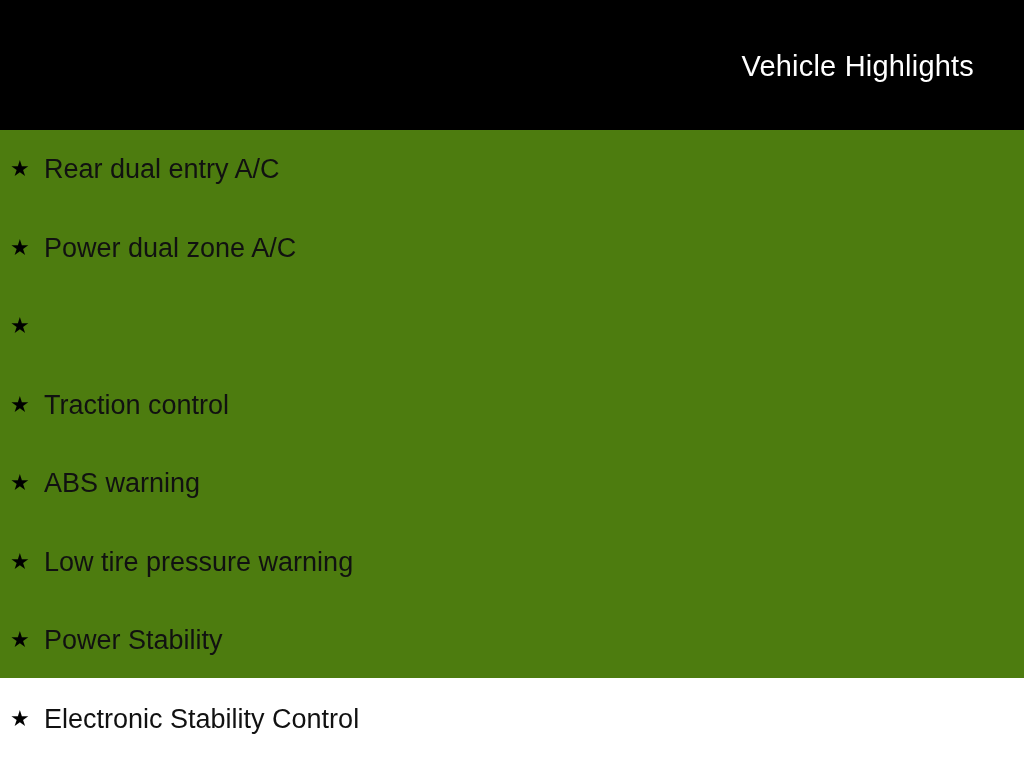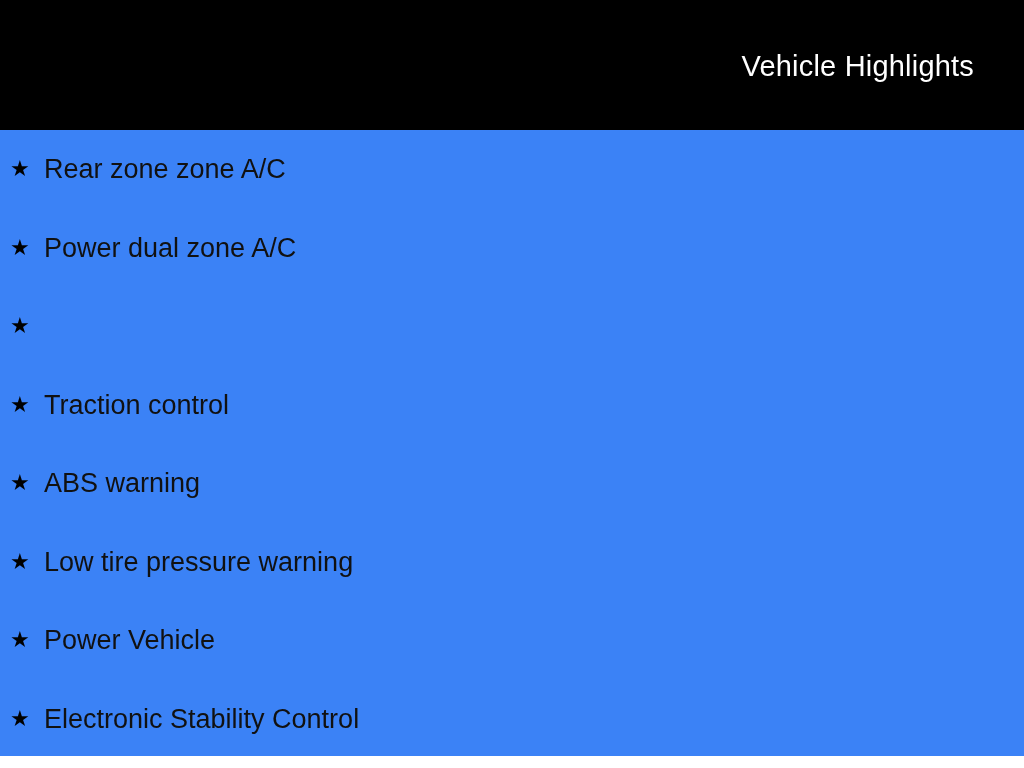--- a/index.html
+++ b/index.html
@@ -9,22 +9,22 @@
   body {
     width: 1024px;
     height: 768px;
     background: #ffffff;
     font-family: "Liberation Sans", sans-serif;
     overflow: hidden;
   }
   .page {
     position: relative;
     width: 1024px;
-    height: 756px;
-    background: #3b82f6;
+    height: 678px;
+    background: #4d7c0f;
   }
   .header-bar {
     position: absolute;
     top: 0;
     left: 0;
     width: 1024px;
     height: 130px;
     background: #000000;
     box-sizing: border-box;
   }
@@ -78,21 +78,21 @@
 <div class="page">
 
   <div class="header-bar">
     <div class="header-title">Vehicle Highlights</div>
   </div>
 
   <ul class="highlights-list">
 
     <li class="highlight-item">
       <span class="bullet-star">★</span>
-      <span class="item-label">Rear zone zone A/C</span>
+      <span class="item-label">Rear dual entry A/C</span>
     </li>
 
     <li class="highlight-item">
       <span class="bullet-star">★</span>
       <span class="item-label">Power dual zone A/C</span>
     </li>
 
     <li class="highlight-item">
       <span class="bullet-star">★</span>
     </li>
@@ -107,21 +107,21 @@
       <span class="item-label">ABS warning</span>
     </li>
 
     <li class="highlight-item">
       <span class="bullet-star">★</span>
       <span class="item-label">Low tire pressure warning</span>
     </li>
 
     <li class="highlight-item">
       <span class="bullet-star">★</span>
-      <span class="item-label">Power Vehicle</span>
+      <span class="item-label">Power Stability</span>
     </li>
 
     <li class="highlight-item">
       <span class="bullet-star">★</span>
       <span class="item-label">Electronic Stability Control</span>
     </li>
 
   </ul>
 </div>
 

